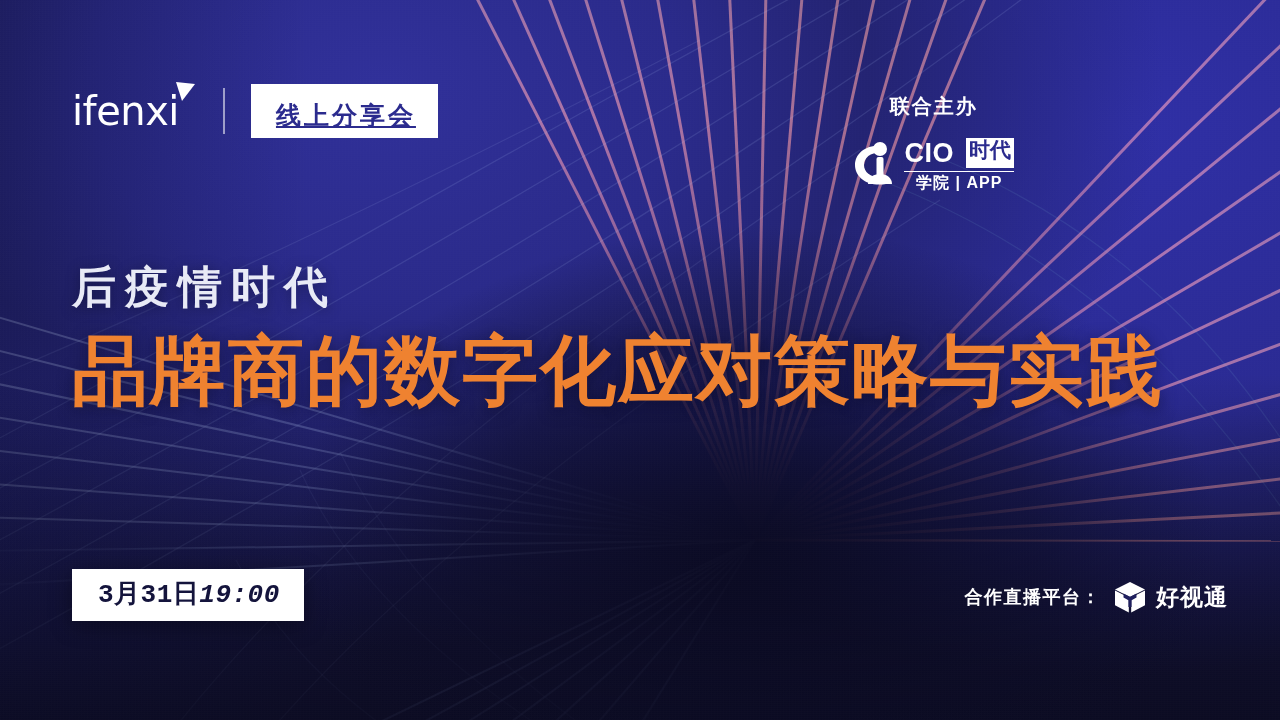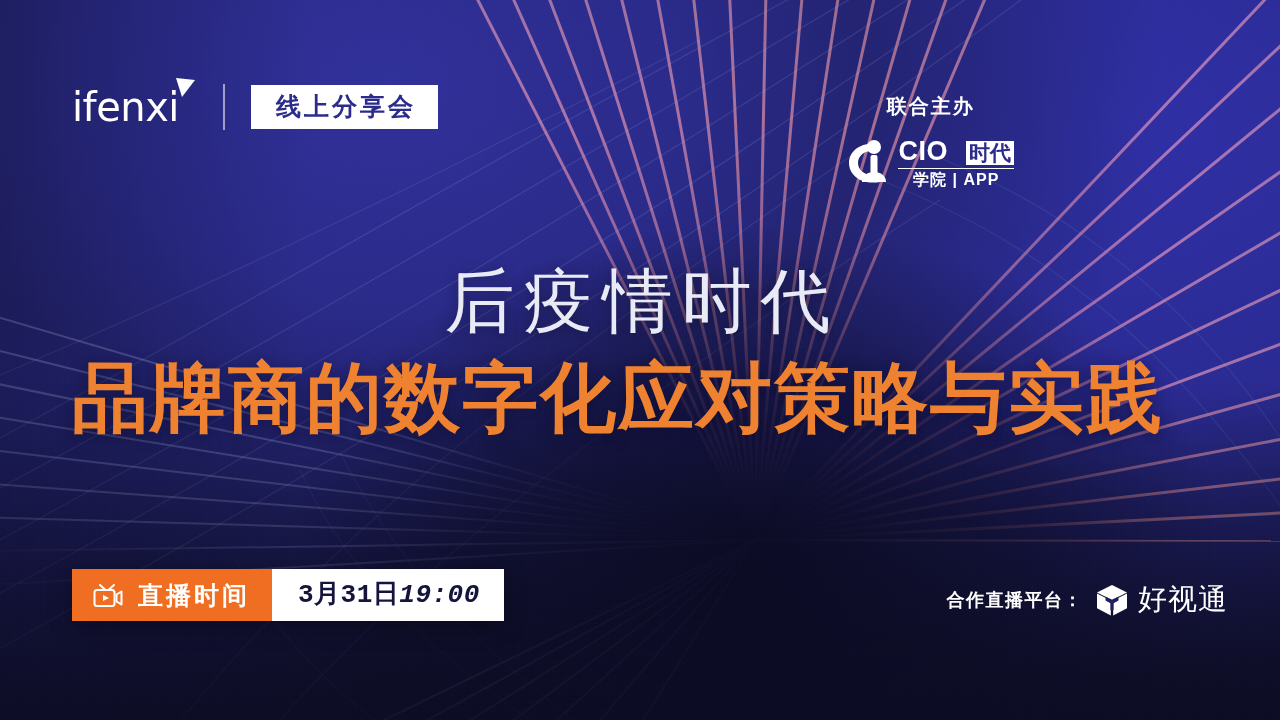--- a/index.html
+++ b/index.html
@@ -61,60 +61,60 @@
   }
   #logo-ifenxi .swoosh {
     position:absolute; right:-2px; top:-12px; width:26px; height:26px;
   }
   #brand-divider {
     width:2px; height:46px; background:rgba(255,255,255,.55);
   }
   #badge-online {
     background:#ffffff; color:#2b2b8e;
     font-size:25px; font-weight:700; letter-spacing:3px;
-    padding:9px 22px 10px 25px; line-height:1;
-    white-space:nowrap;
+    padding:19px 22px 10px 25px; line-height:1;
+    white-space:nowrap;
+    text-decoration:underline;
   }
 
   #cohost-group {
     display:flex; align-items:center; gap:18px;
     margin-right:52px; margin-top:93px;flex-direction:column;
   }
   #cohost-label {
     color:#ffffff; font-size:20px; font-weight:700; letter-spacing:2px;
     white-space:nowrap;
   }
   #cio-logo { display:flex; align-items:center; gap:5px; }
   #cio-mark { width:46px; height:50px; flex:0 0 auto; }
   #cio-words { display:flex; flex-direction:column; line-height:1; }
   #cio-top {
-    display:flex; align-items:flex-end; gap:18px;
+    display:flex; align-items:center; gap:12px;
     color:#ffffff; font-size:27px; font-weight:700; letter-spacing:.5px;
   }
   #cio-top .cio-era {
     background:#ffffff; color:#2b2b8e;
-    font-size:21px; font-weight:700; padding:1px 3px 2px; letter-spacing:0;
+    font-size:21px; font-weight:700; padding:1px 3px 8px; letter-spacing:0;
   }
   #cio-bottom {
     margin-top:3px; padding-top:3px;
     border-top:1.5px solid #ffffff;
     color:#ffffff; font-size:16px; font-weight:700;
     letter-spacing:1px; text-align:center;
   }
 
   
   #headline-block {
     position:absolute; left:72px; top:264px; width:1140px;
   }
   #kicker {
-    color:#e8eaf6; font-size:70px; font-weight:400;
+    color:#e8eaf6; font-size:44px; font-weight:700;
     letter-spacing:9px; line-height:1.06;
     font-family:"Liberation Sans", sans-serif;
     text-shadow:0 2px 14px rgba(0,0,0,.35);
-    text-align:center;
   }
   #title-main {
     margin-top:20px;
     color:#ef8230; font-size:76px; font-weight:700;
     letter-spacing:2px; line-height:1.05;
     text-shadow:0 3px 16px rgba(10,10,40,.55);
     white-space:nowrap;
   }
 
   
@@ -150,21 +150,21 @@
     position:absolute; right:52px; top:580px;
     display:flex; align-items:center; gap:12px;margin-left:48px;
   }
   #partner-label {
     color:#ffffff; font-size:18px; font-weight:700; letter-spacing:1.5px;
     white-space:nowrap;
   }
   #partner-brand { display:flex; align-items:center; gap:9px; }
   #partner-cube { width:34px; height:34px; flex:0 0 auto; }
   #partner-name {
-    color:#ffffff; font-size:29px; font-weight:400; letter-spacing:1px;
+    color:#ffffff; font-size:23px; font-weight:700; letter-spacing:1px;
     white-space:nowrap;
   }
 </style>
 </head>
 <body>
 
 <div id="poster">
 
   <svg id="rays" class="bg-layer" viewBox="0 0 1280 720" preserveAspectRatio="none" aria-hidden="true">
     <defs>
@@ -309,30 +309,20 @@
       </div>
     </div>
   </div>
 
   <div id="headline-block">
     <div id="kicker">后疫情时代</div>
     <div id="title-main">品牌商的数字化应对策略与实践</div>
   </div>
 
   <div id="time-bar">
-    <div id="time-bar-left">
-      <svg id="live-icon" viewBox="0 0 32 30" aria-hidden="true">
-        <path d="M8 5 L13 9.5" stroke="#ffffff" stroke-width="2" fill="none" stroke-linecap="round"></path>
-        <path d="M22 5 L17 9.5" stroke="#ffffff" stroke-width="2" fill="none" stroke-linecap="round"></path>
-        <rect x="2.5" y="10" width="20" height="16" rx="2.5" fill="none" stroke="#ffffff" stroke-width="2"></rect>
-        <path d="M11 15 L17 18 L11 21 Z" fill="#ffffff"></path>
-        <path d="M24.5 14.5 L29.5 11.5 L29.5 24.5 L24.5 21.5 Z" fill="none" stroke="#ffffff" stroke-width="2" stroke-linejoin="round"></path>
-      </svg>
-      <span id="time-bar-label">直播时间</span>
-    </div>
     <div id="time-bar-right">
       <span id="time-date">3月31日</span>
       <span id="time-clock">19:00</span>
     </div>
   </div>
 
   <div id="partner-group">
     <span id="partner-label">合作直播平台：</span>
     <div id="partner-brand">
       <svg id="partner-cube" viewBox="0 0 34 34" aria-hidden="true">

